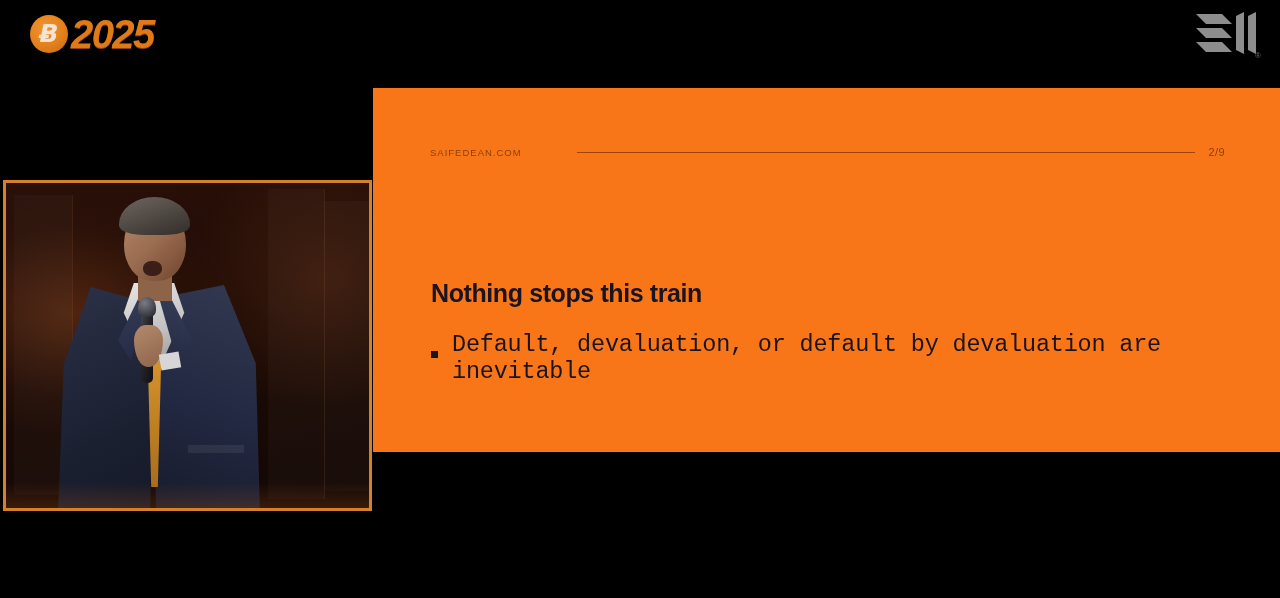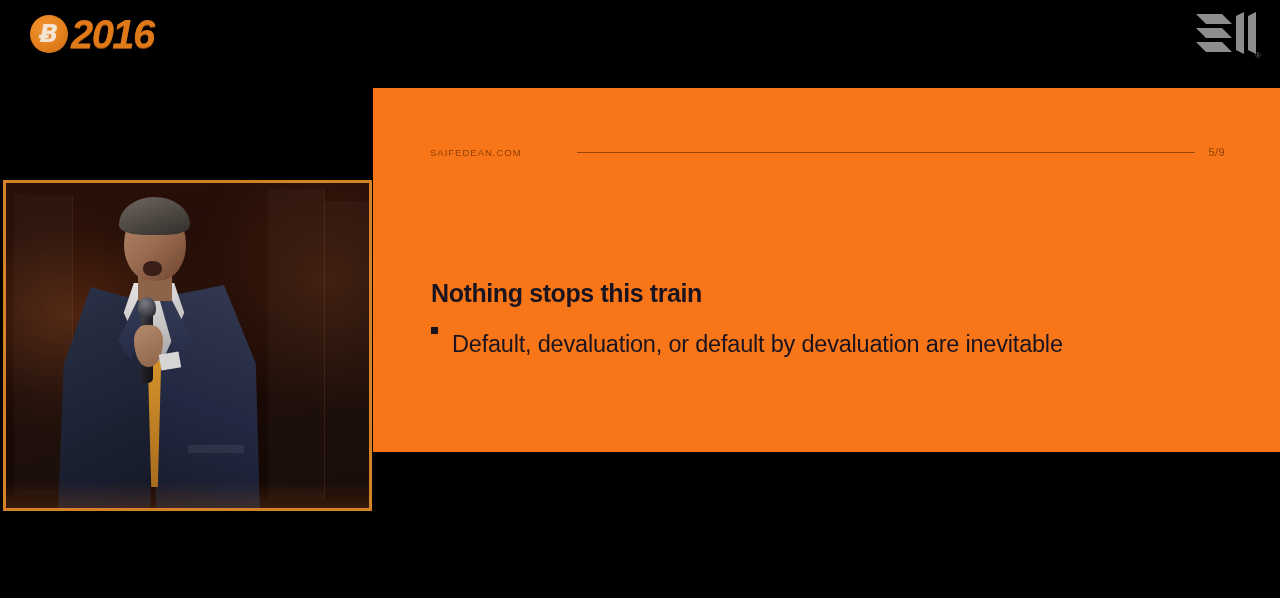--- a/index.html
+++ b/index.html
@@ -289,22 +289,23 @@
   }
 
   .bullets {
     position: absolute;
     left: 58px;
     top: 243px;
     width: 800px;
   }
   .bullet-row {
     display: flex;
-    align-items: flex-start;
+    align-items: center;
     margin-bottom: 55px;
+    font-family: Liberation Mono, monospace;
   }
   .bullet-mark {
     width: 7px;
     height: 7px;
     background: #19141f;
     flex: none;
     margin-right: 14px;
     transform: translateY(-4px);
   }
   .bullet-text {
@@ -327,21 +328,21 @@
 <body>
 
 <div id="stage">
 
   <div class="brand-bar">
 
     <div class="event-logo">
       <span class="btc-coin">
         <span>Ƀ</span>
       </span>
-      <span class="logo-year">2016</span>
+      <span class="logo-year">2025</span>
     </div>
 
     <div class="corp-mark">
       <svg width="62" height="48" viewBox="0 0 62 48">
         <g fill="#8d8d8d">
           <polygon points="0,4 26,4 36,14 10,14"></polygon>
           <polygon points="0,18 26,18 36,28 10,28"></polygon>
           <polygon points="0,32 26,32 36,42 10,42"></polygon>
           <polygon points="40,6 48,2 48,44 40,40"></polygon>
           <polygon points="52,6 60,2 60,44 52,40"></polygon>
@@ -375,21 +376,21 @@
       <div class="sp-pocket"></div>
     </div>
     <div class="sp-floorglow"></div>
   </div>
 
   <div class="slide">
 
     <div class="slide-header">
       <span class="site-label">SAIFEDEAN.COM</span>
       <span class="header-rule"></span>
-      <span class="page-num">5/9</span>
+      <span class="page-num">2/9</span>
     </div>
 
     <div class="slide-title">Nothing stops this train</div>
 
     <div class="bullets">
       <div class="bullet-row">
         <span class="bullet-mark"></span>
         <span class="bullet-text">Default, devaluation, or default by devaluation are inevitable</span>
       </div>
     </div>

